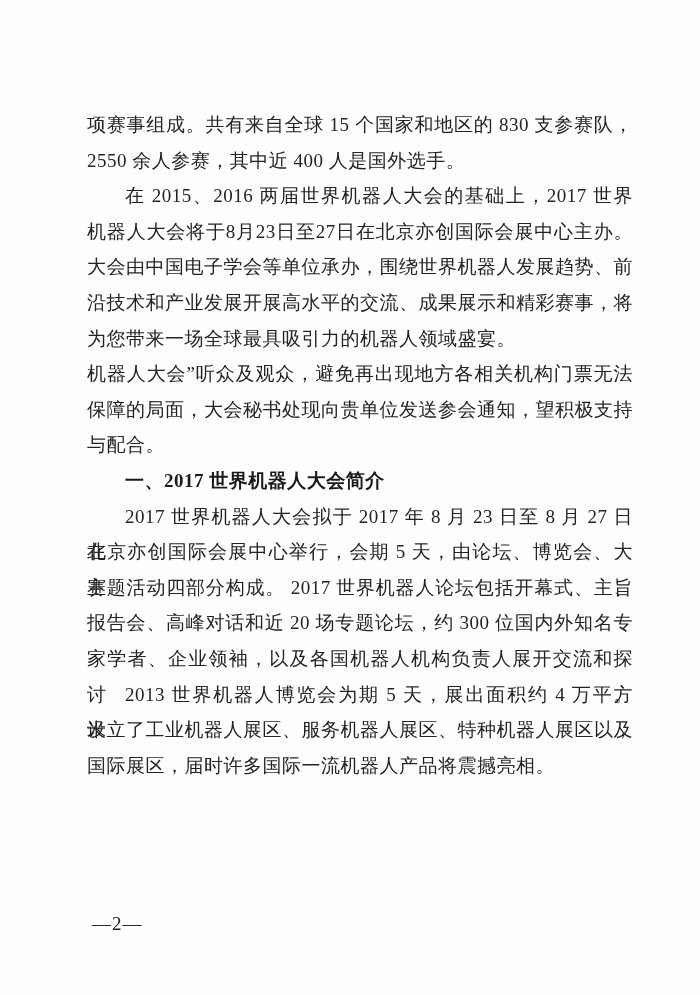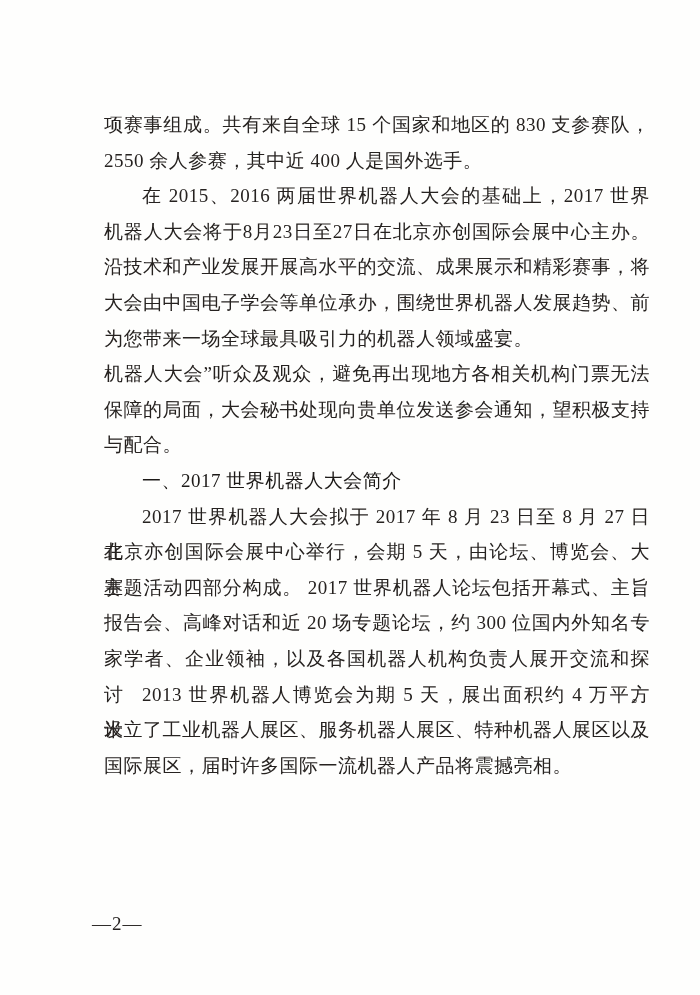--- a/index.html
+++ b/index.html
@@ -17,41 +17,41 @@
   .page {
     position: absolute;
     left: 0;
     top: 0;
     width: 700px;
     height: 995px;
     background: #fefefd;
   }
   .text-block {
     position: absolute;
-    left: 104px;
+    left: 87px;
     top: 107px;
     width: 546px;
     font-size: 19px;
     color: #262220;
     letter-spacing: 0.5px;
   }
   .line {
     height: 35.6px;
     line-height: 35.6px;
     overflow: visible;
   }
   .just {
     text-align: justify;
     text-align-last: justify;
   }
   .indent {
     text-indent: 2em;
   }
   .heading {
-    font-weight: 400;
+    font-weight: 700;
     color: #1c1917;
   }
   .footer {
     position: absolute;
     left: 92px;
     top: 909px;
     font-size: 19px;
     line-height: 30px;
     color: #262220;
     letter-spacing: 1px;
@@ -59,22 +59,22 @@
 </style>
 </head>
 <body>
 
 <div class="page">
   <div class="text-block">
       <div class="line just">项赛事组成。共有来自全球 15 个国家和地区的 830 支参赛队，</div>
       <div class="line">2550 余人参赛，其中近 400 人是国外选手。</div>
       <div class="line just indent">在 2015、2016 两届世界机器人大会的基础上，2017 世界</div>
       <div class="line just">机器人大会将于8月23日至27日在北京亦创国际会展中心主办。</div>
+      <div class="line just">大会由中国电子学会等单位承办，围绕世界机器人发展趋势、前</div>
       <div class="line just">沿技术和产业发展开展高水平的交流、成果展示和精彩赛事，将</div>
-      <div class="line just">大会由中国电子学会等单位承办，围绕世界机器人发展趋势、前</div>
       <div class="line">为您带来一场全球最具吸引力的机器人领域盛宴。</div>
       <div class="line just">机器人大会”听众及观众，避免再出现地方各相关机构门票无法</div>
       <div class="line just">保障的局面，大会秘书处现向贵单位发送参会通知，望积极支持</div>
       <div class="line">与配合。</div>
       <div class="line indent heading">一、2017 世界机器人大会简介</div>
       <div class="line just indent">2017 世界机器人大会拟于 2017 年 8 月 23 日至 8 月 27 日在</div>
       <div class="line just">北京亦创国际会展中心举行，会期 5 天，由论坛、博览会、大赛、</div>
       <div class="line just">主题活动四部分构成。 2017 世界机器人论坛包括开幕式、主旨</div>
       <div class="line just">报告会、高峰对话和近 20 场专题论坛，约 300 位国内外知名专</div>
       <div class="line just">家学者、企业领袖，以及各国机器人机构负责人展开交流和探讨。</div>

